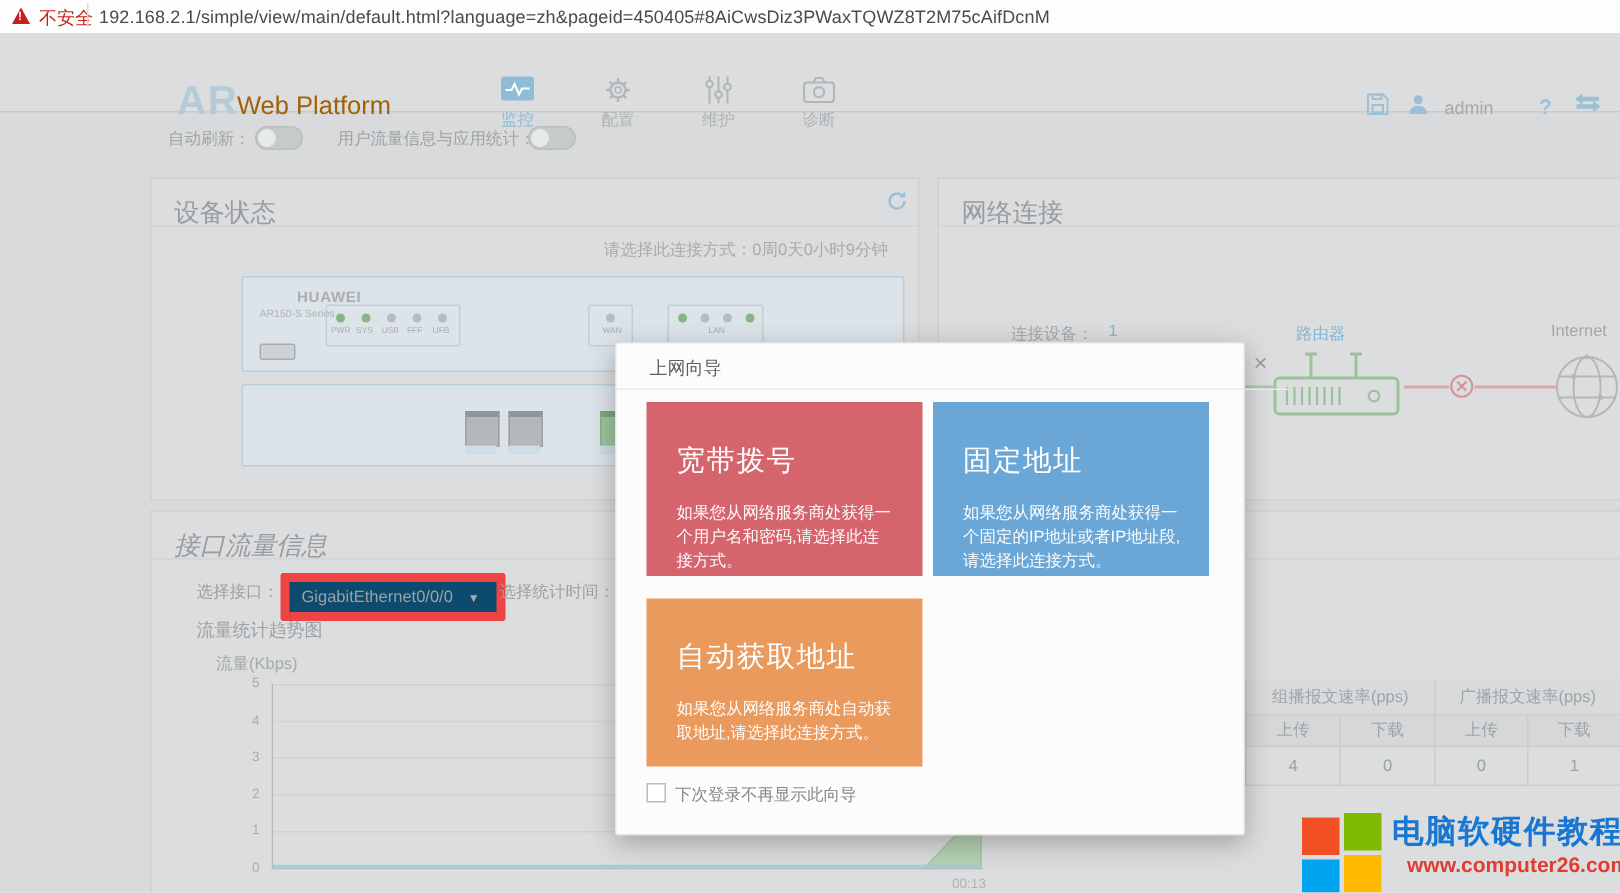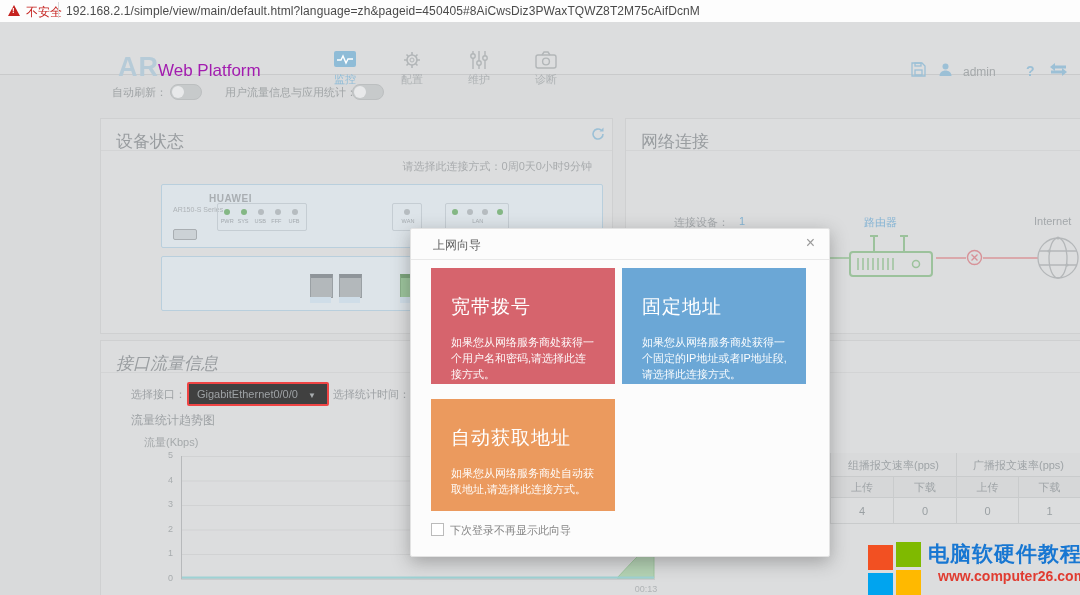--- a/index.html
+++ b/index.html
@@ -11,21 +11,21 @@
   .warn-tri{left:8px;top:5px;width:0;height:0;border-left:6px solid transparent;border-right:6px solid transparent;border-bottom:11px solid #c5221f;}
   .warn-tri:after{content:"!";position:absolute;left:-2px;top:1px;font-size:8px;color:#fff;font-weight:bold;}
   .warn-text{left:26px;top:4px;font-size:12px;color:#c5221f;}
   .url-sep{left:58px;top:2px;width:1px;height:16px;background:#d8d8d8;}
   .url-text{left:66px;top:4px;font-size:12px;color:#4a4a4a;letter-spacing:0.1px;}
   .tabstrip{left:0;top:22px;width:222px;height:9px;background:#ccd5db;}
 
   
   .header{left:0;top:22px;width:1080px;height:52px;background:#dcddde;border-bottom:1px solid #c9cacb;}
   .logo-ar{left:118px;top:30px;font-size:27px;color:#b6cbd8;letter-spacing:1px;font-weight:bold;}
-  .logo-sub{left:158px;top:39px;font-size:17px;color:#a21caf;}
+  .logo-sub{left:158px;top:39px;font-size:17px;color:#a16207;}
   .nav-item{top:28px;width:60px;height:42px;text-align:center;cursor:pointer;}
   .nav-item svg{display:block;margin:0 auto;}
   .nav-label{font-size:11px;margin-top:2px;color:#afb3b5;}
   .nav-active .nav-label{color:#8fbcd7;}
   .hdr-ico{top:40px;color:#9cc0d6;cursor:pointer;}
   .admin-text{left:963px;top:43px;font-size:12px;color:#a4a8aa;}
   .help-glyph{left:1026px;top:41px;font-size:14px;color:#9cc0d6;font-weight:bold;}
 
   
   .toggle-label{top:85px;font-size:11px;color:#a0a4a6;}
@@ -53,34 +53,34 @@
   .port-lbl{width:21px;height:6px;background:#cfdde8;}
 
   
   .net-label{font-size:11px;color:#a4a8ab;}
   .net-link{font-size:11px;color:#85b4d4;cursor:pointer;}
   .conn-line-green{height:2px;background:#a9c9a9;}
   .conn-line-red{height:2px;background:#daa8ab;}
 
   
   .ctl-label{font-size:11px;color:#9da1a4;}
-  .dropdown{height:20px;background:#404040;border:2px solid #ef4444;border-radius:2px;font-size:11px;color:#9da1a4;line-height:20px;padding:0 8px;cursor:pointer;}
+  .dropdown{height:20px;background:#0c4a6e;border:6px solid #ef4444;border-radius:2px;font-size:11px;color:#9da1a4;line-height:20px;padding:0 8px;cursor:pointer;}
   .dd-arrow{font-size:8px;color:#a8acae;margin-left:10px;}
   .chart-subtitle{font-size:12px;color:#9da1a4;}
   .ylab{font-size:11px;color:#a5a9ab;}
   .ytick{width:22px;text-align:right;font-size:9px;color:#a8acae;}
   .xtick{font-size:9px;color:#b0b4b6;text-align:center;}
 
   
   .stat-cell{box-sizing:border-box;border-left:1px solid #c9cbcc;border-bottom:1px solid #c9cbcc;font-size:11px;color:#9fa4a7;text-align:center;overflow:hidden;}
   .stat-val{font-size:11px;color:#9aa0a3;}
 
   
   .modal{left:410px;top:228px;width:418px;height:327px;background:#fcfcfc;border:1px solid #e3e3e3;border-radius:2px;box-shadow:0 5px 18px rgba(50,50,50,0.35);z-index:40;}
-  .modal-titlebar{left:0;top:0;width:100%;height:30px;border-bottom:1px solid #e8e8e8;}
+  .modal-titlebar{left:0;top:0;width:100%;height:30px;border-bottom:1px solid #e8e8e8;padding-left:30px;}
   .modal-title{left:22px;top:8px;font-size:12px;color:#5f5f5f;}
   .modal-close{right:14px;top:5px;font-size:16px;color:#9a9a9a;cursor:pointer;}
   .wiz-box{width:184px;color:#fff;cursor:pointer;box-sizing:border-box;padding:26px 18px 0 20px;}
   .wiz-box-title{font-size:19px;letter-spacing:1px;}
   .wiz-box-desc{font-size:11px;line-height:16px;margin-top:14px;color:rgba(255,255,255,0.96);}
   .wiz-check{left:20px;top:291px;}
   .wiz-checkbox{width:11px;height:11px;border:1px solid #bbb;background:#fff;display:inline-block;vertical-align:-2px;cursor:pointer;}
   .wiz-check-label{font-size:11px;color:#868686;margin-left:6px;}
 
   
@@ -199,21 +199,21 @@
     <span class="abs" style="left:490px;top:8px;">
       <svg width="14" height="14" viewBox="0 0 14 14">
           <path d="M12 7a5 5 0 1 1-1.8-3.8" fill="none" stroke="#9cc0d6" stroke-width="1.6"></path>
           <path d="M12.5 0.5v4h-4z" fill="#9cc0d6"></path>
         </svg>
     </span>
     <div class="abs panel-divider" style="left:0;top:31px;width:100%;"></div>
     <span class="abs uptime" style="right:20px;top:40px;">请选择此连接方式：0周0天0小时9分钟</span>
 
     <div class="abs dev-img" style="left:60px;top:65px;width:440px;height:62px;">
-      <span class="abs dev-brand" style="left:11px;top:8px;padding-left:36px;">HUAWEI</span>
+      <span class="abs dev-brand" style="left:0;top:8px;padding-left:36px;">HUAWEI</span>
       <span class="abs dev-model" style="left:11px;top:21px;">AR150-S Series</span>
 
       <div class="abs led-box" style="left:55px;top:18px;width:88px;height:26px;">
         <span class="abs led on" style="left:6px;top:5px;"></span>
         <span class="abs led on" style="left:23px;top:5px;"></span>
         <span class="abs led off" style="left:40px;top:5px;"></span>
         <span class="abs led off" style="left:57px;top:5px;"></span>
         <span class="abs led off" style="left:74px;top:5px;"></span>
         <span class="abs led-lbl" style="left:1px;top:14px;">PWR</span>
         <span class="abs led-lbl" style="left:18px;top:14px;">SYS</span>

